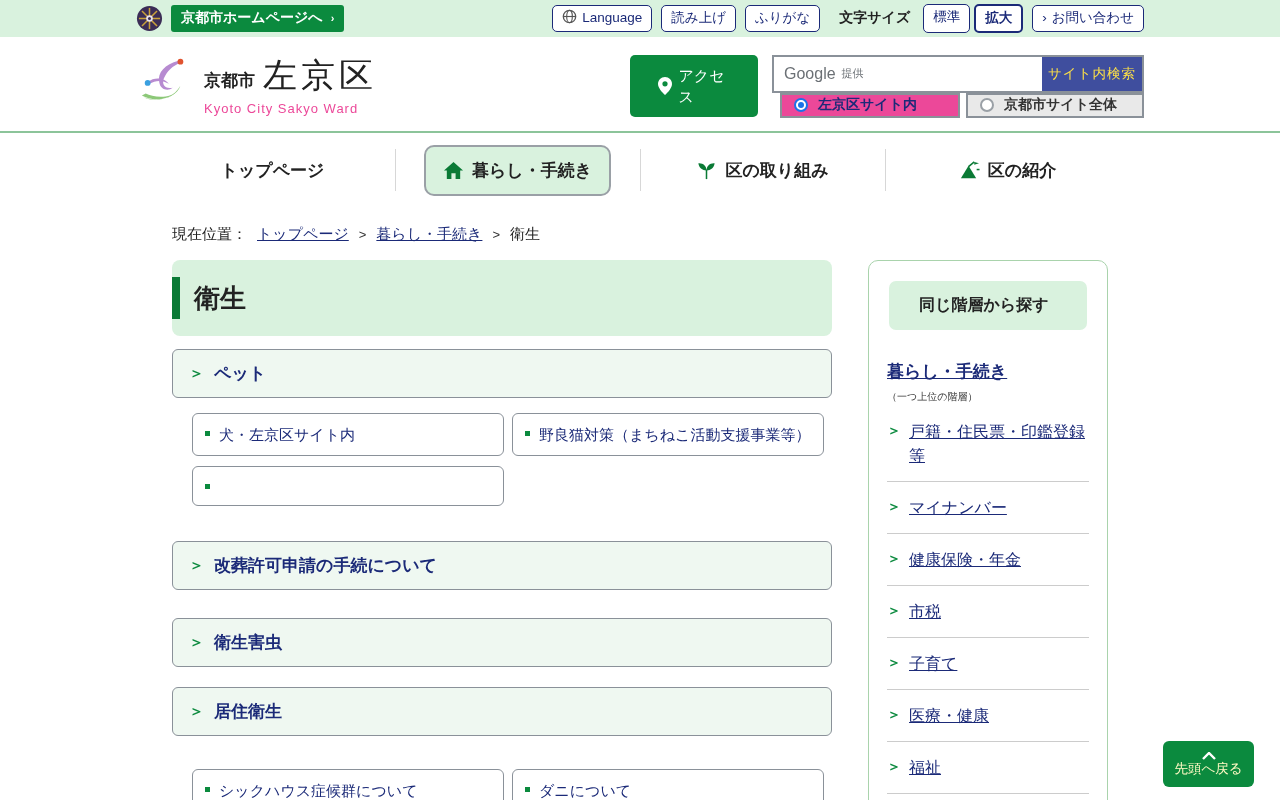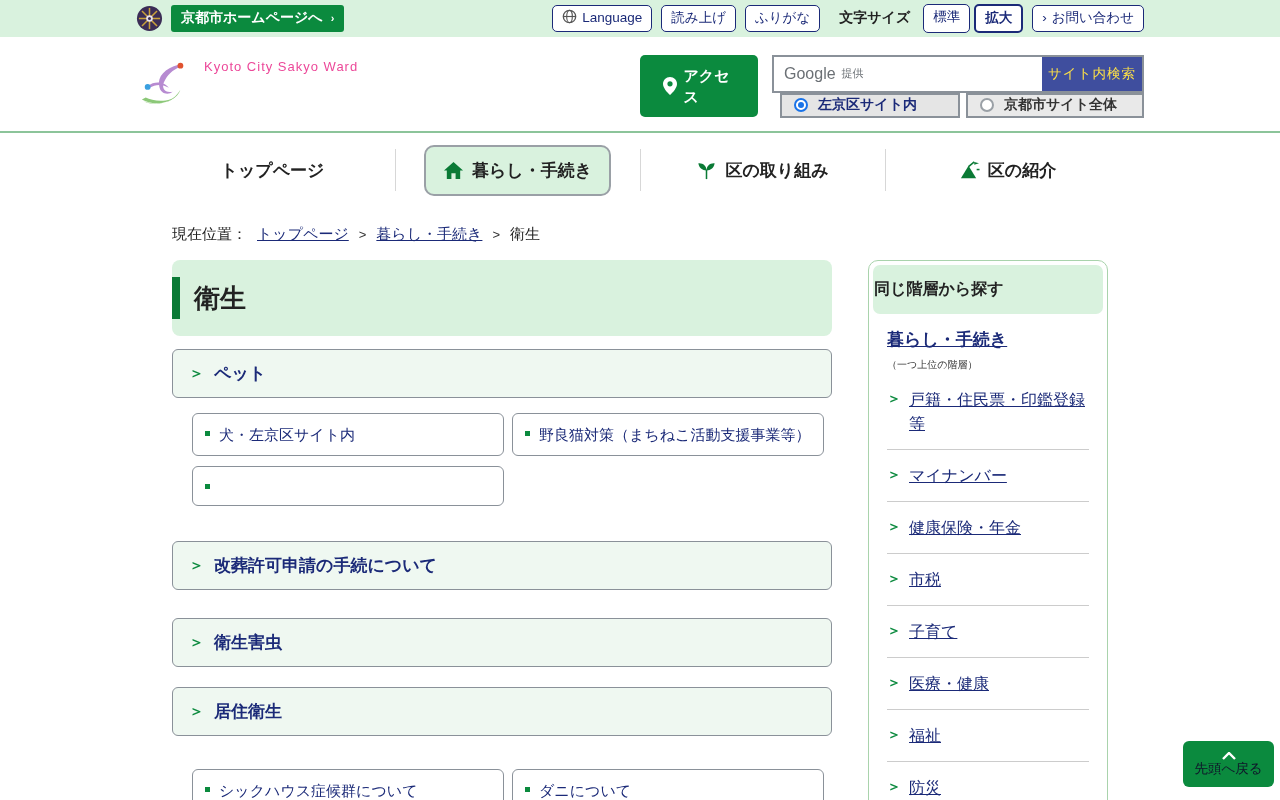--- a/index.html
+++ b/index.html
@@ -50,23 +50,23 @@
   .logo { display: flex; align-items: flex-start; gap: 10px; cursor: pointer; }
   .logo-swoosh { width: 58px; height: 54px; }
   .logo-text .logo-line1 { display: flex; align-items: center; gap: 8px; }
   .logo-city { font-size: 17px; font-weight: bold; color: #222; padding-top: 10px; }
   .logo-ward { font-size: 34px; color: #222; letter-spacing: 4px; font-weight: 500; }
   .logo-en { font-size: 13px; color: #ec4899; letter-spacing: 1px; margin-top: 2px; }
 
   .header-right { margin-left: auto; display: flex; gap: 14px; align-items: flex-start; padding-top: 4px; }
   .access-btn {
     background: #0b8a3e; color: #fff; border: none; border-radius: 5px;
-    width: 118px; height: 62px; cursor: pointer; font-family: inherit;
+    width: 128px; height: 62px; cursor: pointer; font-family: inherit;
     display: flex; align-items: center; justify-content: center; gap: 7px;
-    font-size: 15px; font-weight: bold; line-height: 1.4; text-align: left;
+    font-size: 15px; font-weight: normal; line-height: 1.4; text-align: left;
   }
   .access-label { width: 52px; }
   .search-col { width: 372px; }
   .search-bar {
     display: flex; border: 2px solid #8a9199; height: 38px; background: #fff;
   }
   .search-input {
     flex: 1; border: none; outline: none; padding: 0 10px;
     font-size: 15px; color: #6b7075; font-family: inherit;
     display: flex; align-items: center; gap: 6px; background: #fff;
@@ -76,21 +76,21 @@
   .search-submit {
     background: #3f4e9e; color: #fde047; border: none; width: 100px;
     font-size: 13.5px; cursor: pointer; font-family: inherit; letter-spacing: 1px;
   }
   .radio-row { display: flex; gap: 6px; margin: 0 0 0 8px; }
   .radio-opt {
     display: flex; align-items: center; gap: 10px; cursor: pointer;
     border: 2px solid #8a9199; height: 25px; padding: 0 12px;
     font-size: 14px; color: #1b2a78; font-weight: bold;
   }
-  .radio-opt.selected { background: #e5e5e5; width: 180px; }
+  .radio-opt.selected { background: #ec4899; width: 180px; }
   .radio-opt.unselected { background: #e9e9e9; width: 178px; color: #333; }
   .radio-dot { width: 14px; height: 14px; border-radius: 50%; flex: none; }
   .radio-dot.on { border: 2px solid #1a73e8; position: relative; background: #fff; }
   .radio-dot.on::after {
     content: ""; position: absolute; left: 2px; top: 2px;
     width: 6px; height: 6px; border-radius: 50%; background: #1a73e8;
   }
   .radio-dot.off { border: 2px solid #9aa0a6; background: #fff; }
 
   
@@ -174,38 +174,38 @@
   .mb-sec { margin-bottom: 28px; }
   .mb-sec2 { margin-bottom: 20px; }
   .mt-cards2 { margin-top: 33px; }
 
   
   .sidebar {
     border: 1px solid #a9d3ac; border-radius: 10px; min-height: 620px;
     background: #fff;
   }
   .sidebar-head {
-    margin: 4px; background: #d9f2de; border-radius: 7px;
-    padding: 14px 1px; font-size: 16px; font-weight: bold; color: #222;
+    margin: 20px; background: #d9f2de; border-radius: 7px;
+    padding: 14px 30px; font-size: 16px; font-weight: bold; color: #222;
   }
   .sidebar-body { padding: 10px 18px 20px; }
   .side-parent { font-size: 17px; font-weight: bold; color: #1b2a78; text-decoration: underline; }
   .side-note { font-size: 10px; color: #333; margin: 7px 0 2px; }
   .side-list { list-style: none; }
   .side-item {
     display: flex; gap: 8px; padding: 14px 0 13px;
     border-bottom: 1px solid #cccccc; align-items: flex-start;
   }
   .side-chev { color: #0b8a3e; font-weight: bold; font-size: 14px; margin-top: 2px; }
   .side-item a { color: #1b2a78; font-size: 16px; text-decoration: underline; line-height: 1.5; }
 
   
   .back-top {
-    position: fixed; right: 6px; bottom: 13px; width: 91px; height: 46px;
-    background: #0b8a3e; color: #0f172a; border: none; border-radius: 6px;
+    position: fixed; right: 26px; bottom: 13px; width: 91px; height: 46px;
+    background: #0b8a3e; color: #fef9c3; border: none; border-radius: 6px;
     cursor: pointer; font-family: inherit; font-size: 13.5px;
     display: flex; flex-direction: column; align-items: center; justify-content: center;
     gap: 2px; line-height: 1;
   }
   .back-top svg { width: 14px; height: 8px; }
 </style>
 </head>
 <body>
 
 <div class="topbar">
@@ -264,20 +264,24 @@
     <a class="logo">
       <svg class="logo-swoosh" viewBox="0 0 60 56">
         <path d="M6 44 C 16 50, 34 50, 44 38 C 36 48, 18 46, 10 42 Z" fill="#8cc878"></path>
         <path d="M8 46 C 20 52, 38 48, 46 34 C 42 46, 24 52, 8 46 Z" fill="#8cc878"></path>
         <path d="M44 8 C 30 12, 22 20, 24 30 C 25 38, 33 40, 38 36 C 30 38, 26 32, 29 26 C 32 19, 38 13, 46 10 Z" fill="#b78bd1"></path>
         <path d="M12 30 C 20 24, 30 26, 34 32 C 28 28, 20 28, 14 32 Z" fill="#b78bd1"></path>
         <circle cx="46" cy="9" r="3" fill="#e0532f"></circle>
         <circle cx="12" cy="31" r="3" fill="#3aa0e0"></circle>
       </svg>
       <span class="logo-text">
+        <span class="logo-line1">
+          <span class="logo-city">京都市</span>
+          <span class="logo-ward">左京区</span>
+        </span>
         <span class="logo-en" style="display:block">Kyoto City Sakyo Ward</span>
       </span>
     </a>
     <div class="header-right">
       <button class="access-btn">
         <svg viewBox="0 0 14 18" width="14" height="18">
           <path d="M7 0 C 3.1 0, 0 3.1, 0 7 C 0 12, 7 18, 7 18 C 7 18, 14 12, 14 7 C 14 3.1, 10.9 0, 7 0 Z" fill="#fff"></path>
           <circle cx="7" cy="6.8" r="2.6" fill="#0b8a3e"></circle>
         </svg>
         <span class="access-label">アクセス</span>

